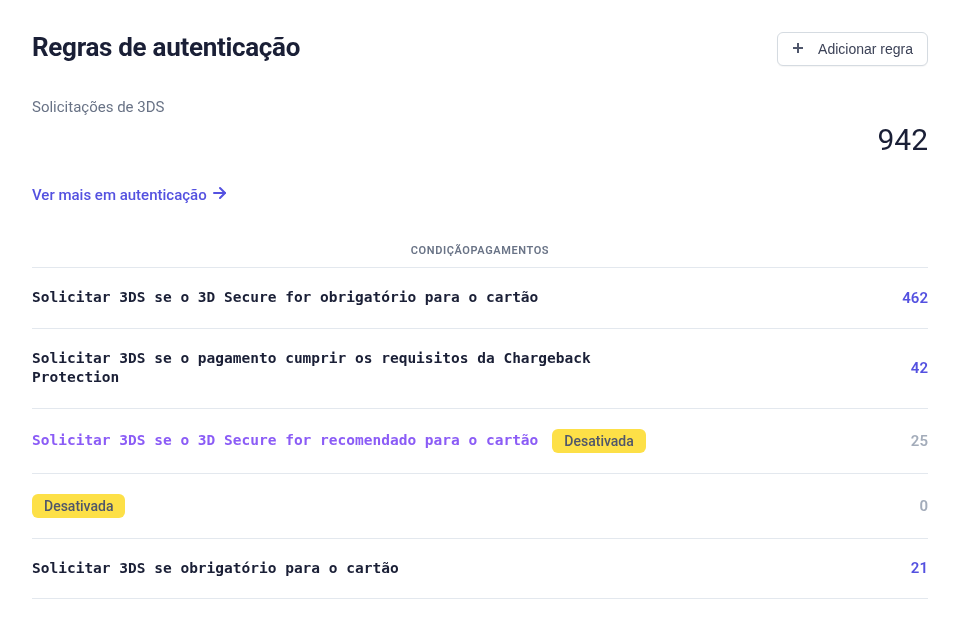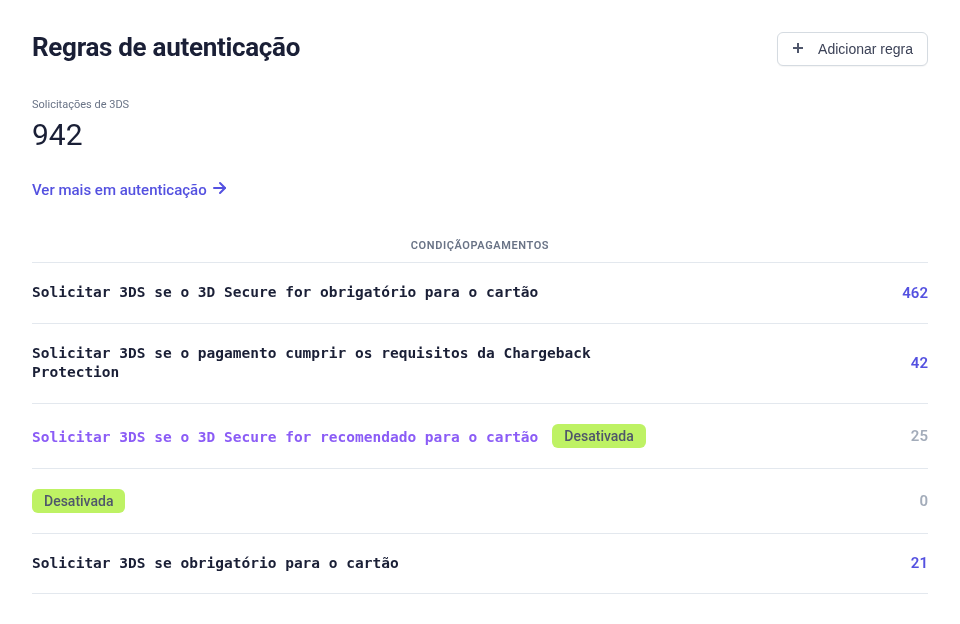--- a/index.html
+++ b/index.html
@@ -44,29 +44,30 @@
       font-weight: 500;
       color: #3c4257;
       cursor: pointer;
       box-shadow: 0 1px 1px rgba(0,0,0,0.04);
     }
     .add-button svg {
       width: 12px;
       height: 12px;
     }
     .metric-label {
-      font-size: 11px;
+      font-size: 15px;
       color: #697386;
       margin-bottom: 6px;
     }
     .metric-value {
       font-size: 30px;
       font-weight: 400;
       color: #1a1f36;
       margin-bottom: 28px;
+      text-align: right;
     }
     .link-more {
       display: inline-flex;
       align-items: center;
       gap: 6px;
       color: #5451e0;
       font-size: 15px;
       font-weight: 500;
       text-decoration: none;
       cursor: pointer;
@@ -92,39 +93,39 @@
     .rule-row {
       display: flex;
       justify-content: space-between;
       align-items: center;
       padding: 20px 0;
       border-bottom: 1px solid #e3e8ee;
       gap: 24px;
     }
     .rule-condition {
       display: flex;
-      align-items: flex-end;
+      align-items: center;
       gap: 14px;
       flex: 1;
     }
     .rule-text {
       font-family: "SFMono-Regular", Menlo, Consolas, monospace;
       font-size: 14.5px;
       font-weight: 700;
       color: #1a1f36;
       line-height: 1.35;
       max-width: 640px;
     }
     .rule-text.disabled {
       color: #8b5cf6;
     }
     .badge {
       display: inline-block;
       padding: 4px 12px;
-      background: #bef264;
+      background: #fde047;
       border-radius: 6px;
       font-family: -apple-system, BlinkMacSystemFont, "Segoe UI", Roboto, Helvetica, Arial, sans-serif;
       font-size: 14px;
       font-weight: 500;
       color: #4f566b;
       white-space: nowrap;
     }
     .rule-count {
       font-size: 15px;
       font-weight: 600;

